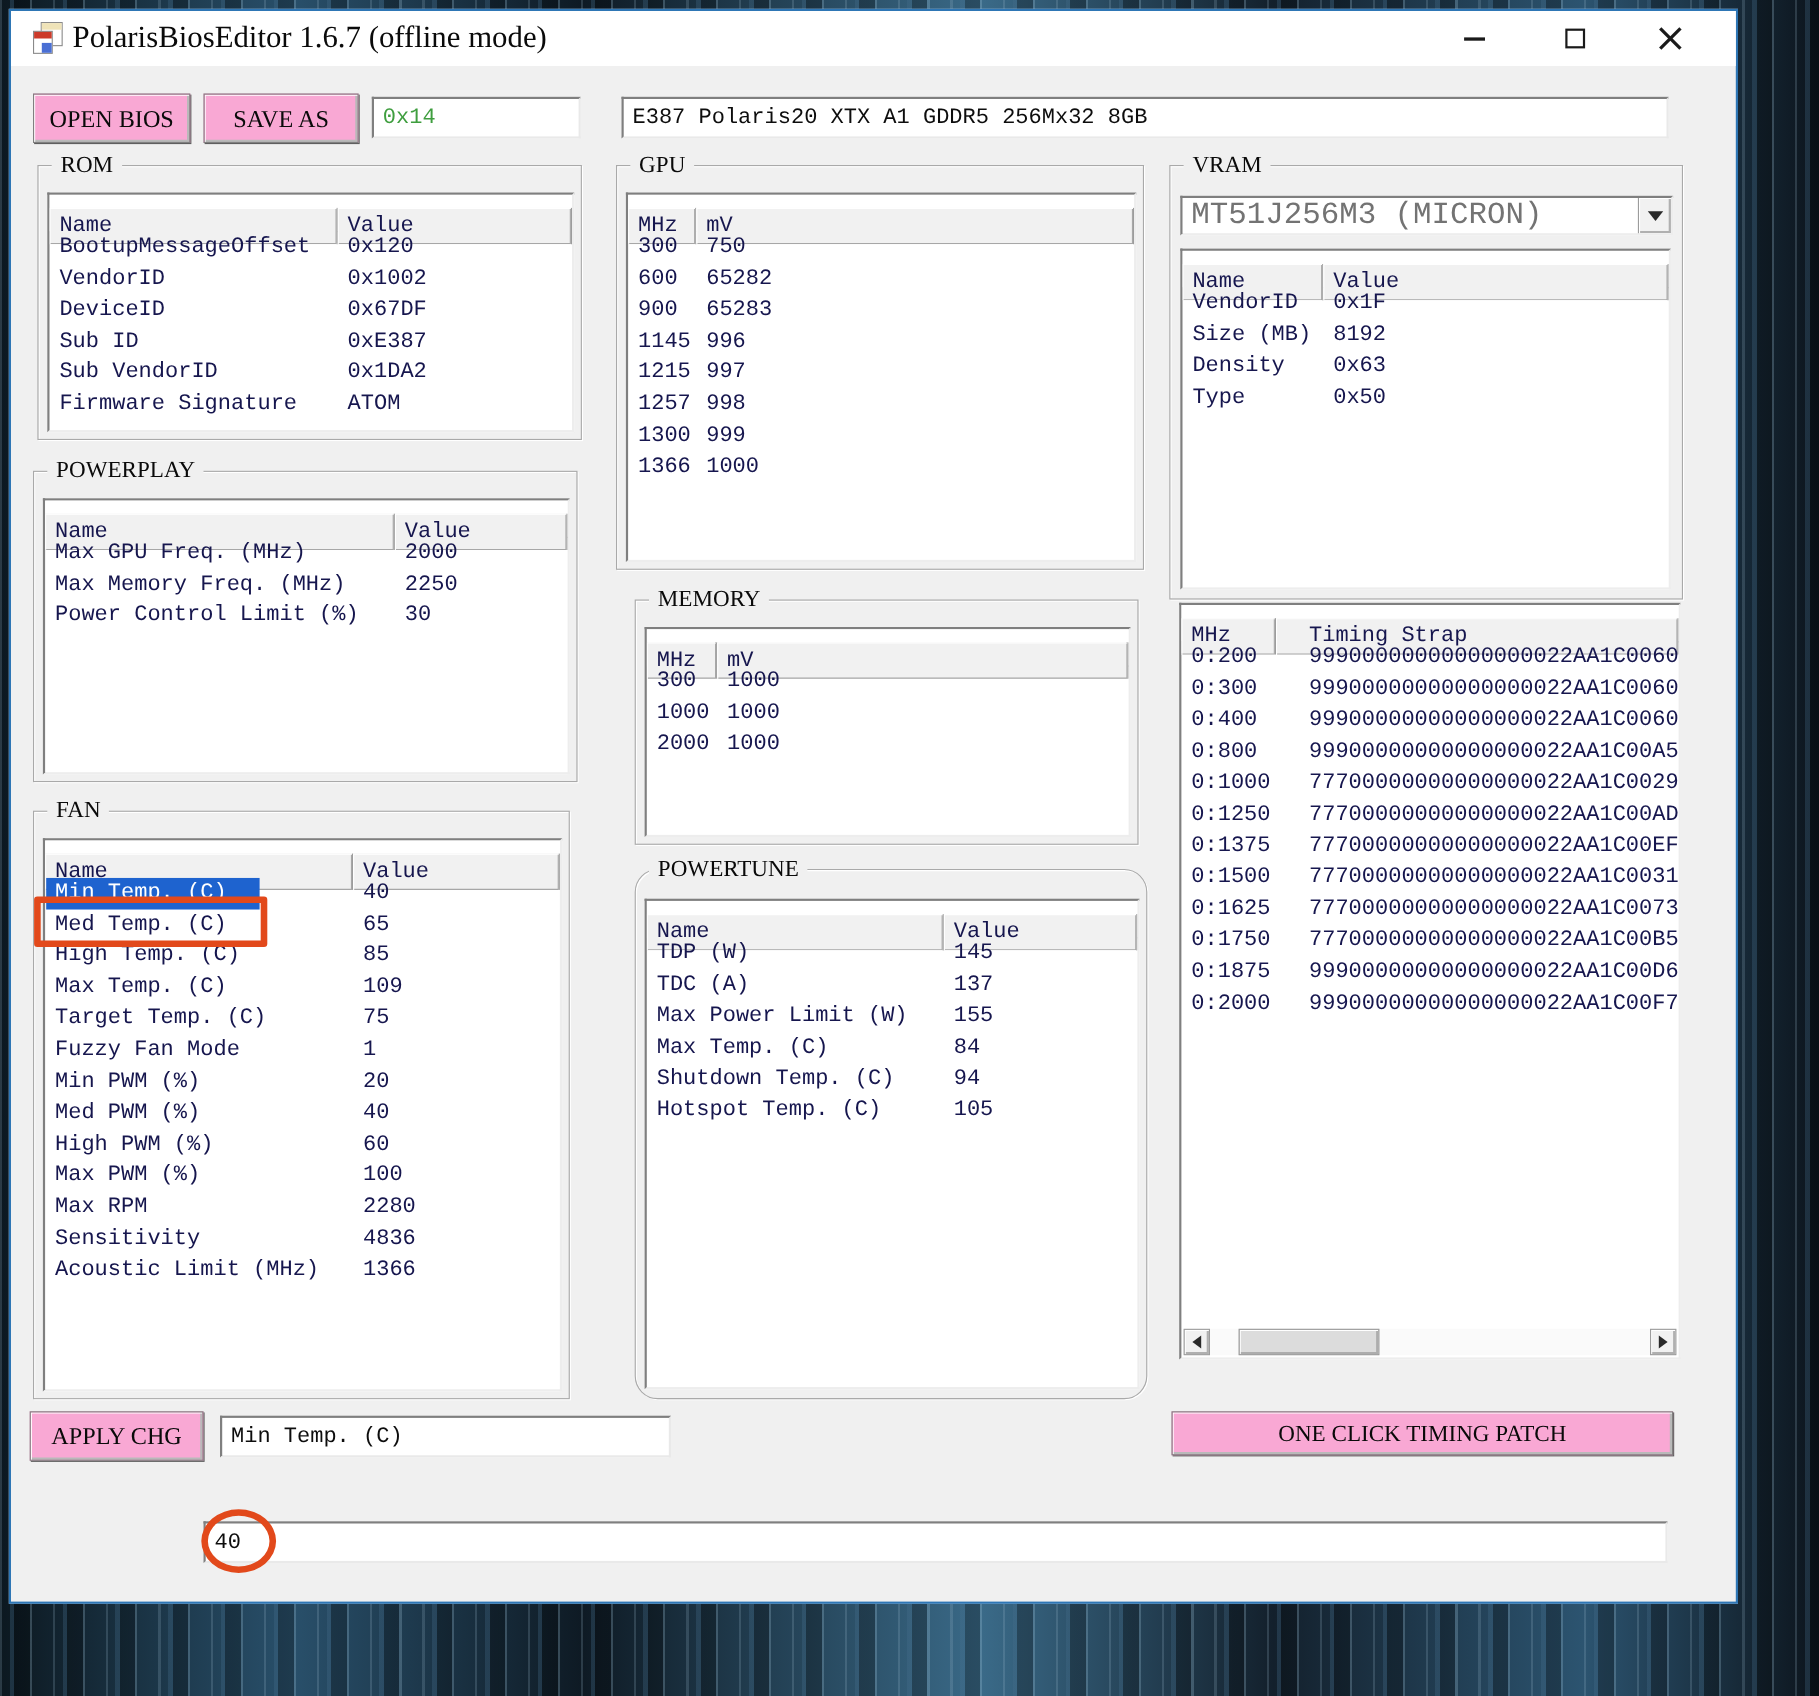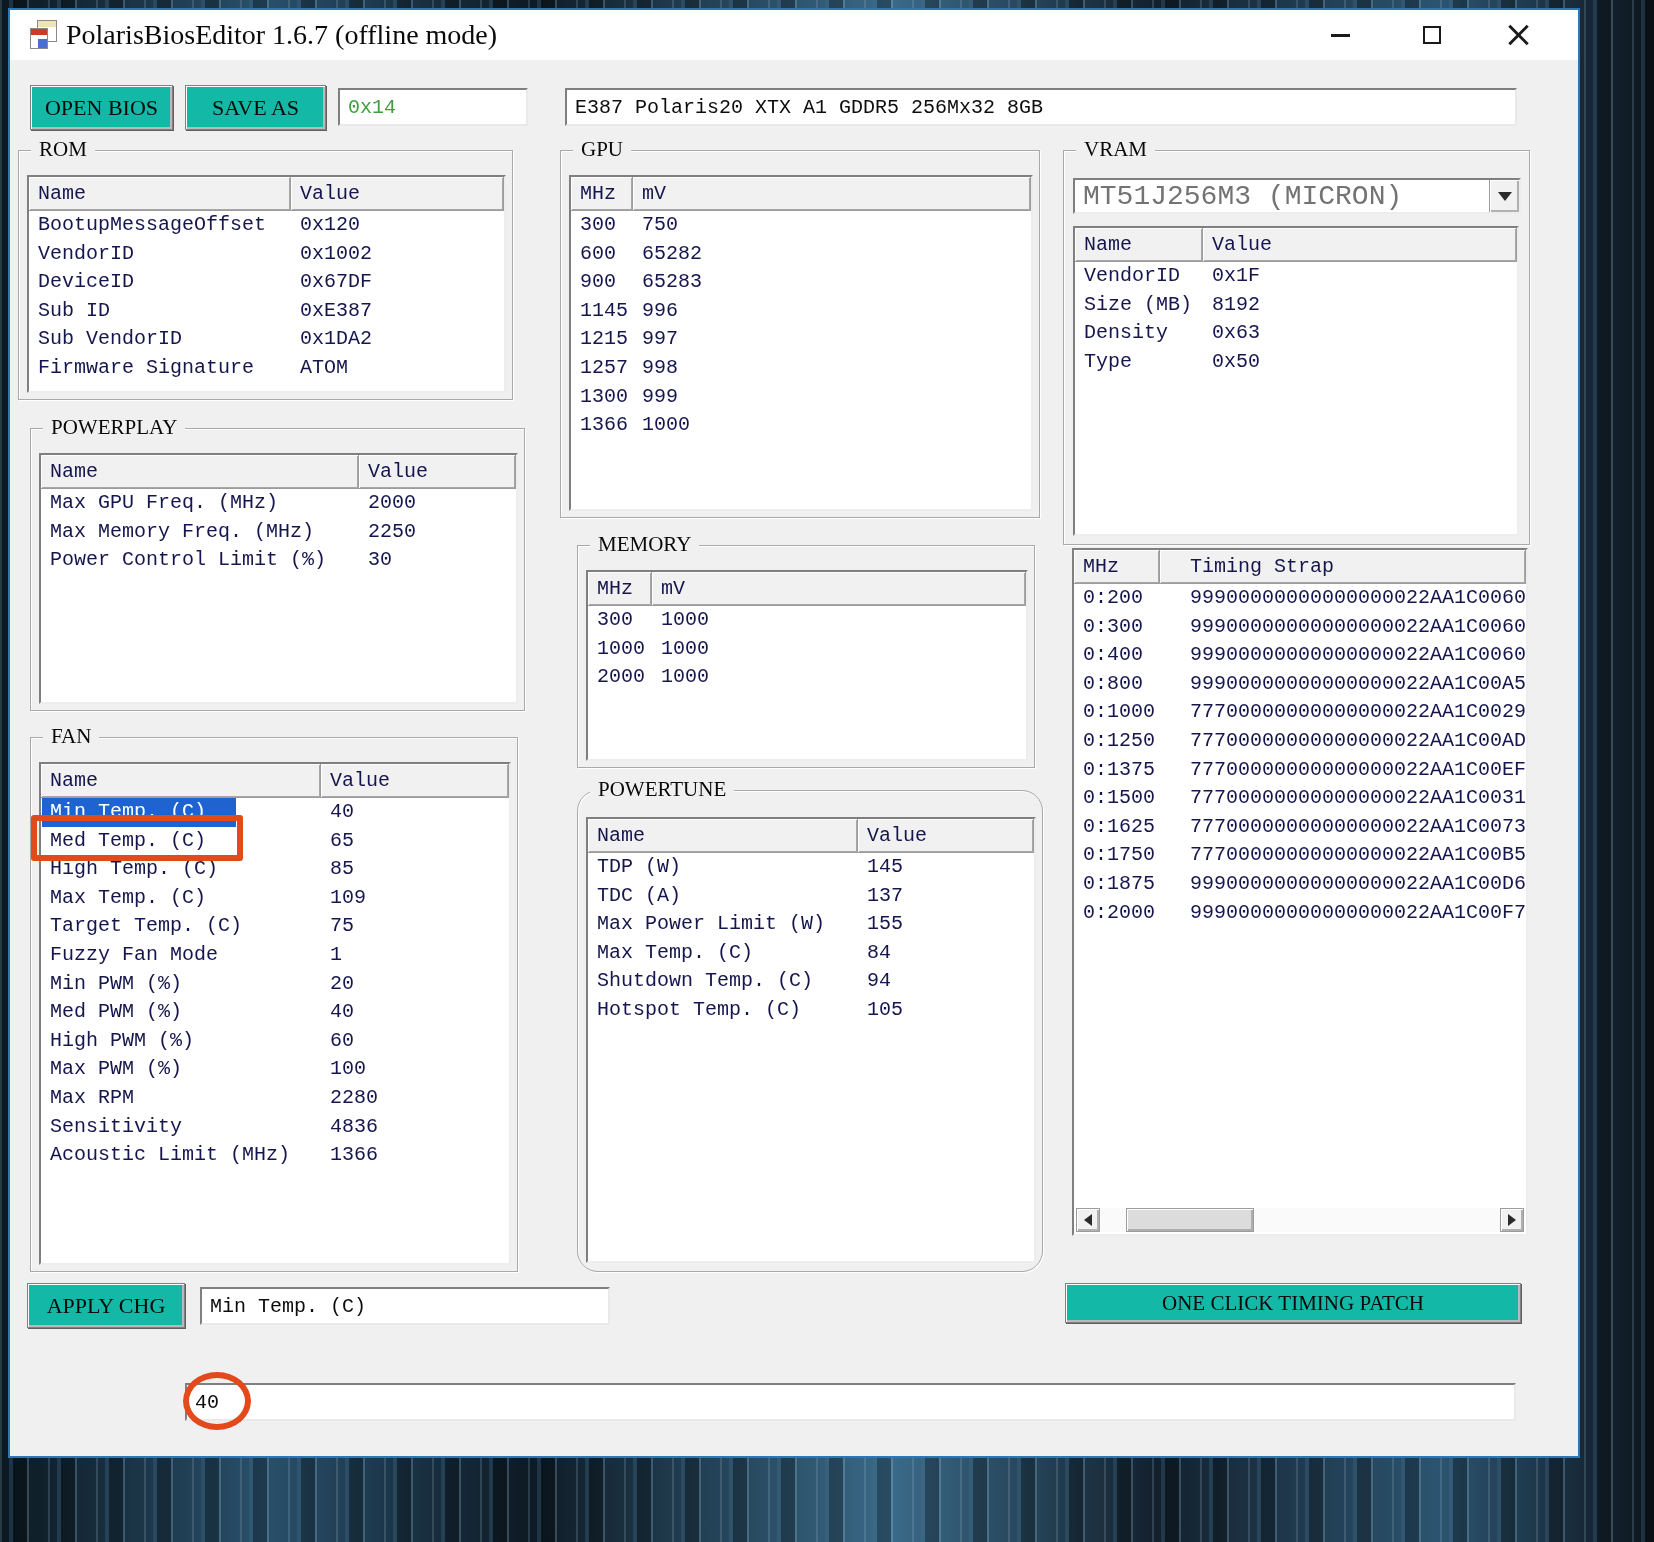--- a/index.html
+++ b/index.html
@@ -31,21 +31,21 @@
   .appicon .frontbar{position:absolute;left:1px;top:9px;width:16px;height:6px;background:#cc3a2a;}
   .appicon .bluebox{position:absolute;left:8px;top:19px;width:9px;height:9px;background:#4a6fd4;}
   .winctl{position:absolute;top:0;width:44px;height:50px;display:flex;align-items:center;justify-content:center;cursor:pointer;}
   .g-min{width:19px;height:3px;background:#1a1a1a;}
   .g-max{width:18px;height:18px;border:2px solid #1a1a1a;}
   .g-close{position:relative;width:22px;height:22px;}
   .g-close::before,.g-close::after{content:'';position:absolute;left:10px;top:-2px;width:3px;height:26px;background:#1a1a1a;}
   .g-close::before{transform:rotate(45deg);} .g-close::after{transform:rotate(-45deg);}
 
   .btn3d{
-    position:absolute;background:#14b8a6;border:1px solid #808080;
+    position:absolute;background:#f9a8d4;border:1px solid #808080;
     box-shadow:inset 1px 1px 0 #ffffff, inset -2px -2px 0 #b9b9b9, 1px 1px 0 #5f5f5f;
     font-family:"Liberation Serif",serif;font-size:22px;color:#0a0a0a;
     display:flex;align-items:center;justify-content:center;cursor:pointer;white-space:nowrap;
   }
   .field{
     position:absolute;background:#ffffff;border:2px solid;border-color:#7f7f7f #e9e9e9 #e9e9e9 #7f7f7f;
     font-family:"Liberation Mono",monospace;font-size:20px;color:#0d0d0d;
     display:flex;align-items:center;padding:0 8px;white-space:pre;
   }
   .group{
@@ -59,21 +59,21 @@
   .lv{
     position:absolute;background:#ffffff;border:2px solid;
     border-color:#7f7f7f #ededed #ededed #7f7f7f;
     font-family:"Liberation Mono",monospace;font-size:20px;color:var(--navy);
     overflow:hidden;
   }
   .lv-head{display:flex;height:34px;background:#ffffff;border-bottom:1px solid #9c9c9c;}
   .lv-hcell{
     height:33px;line-height:33px;background:#f1f1f1;padding:0 9px;
     border-right:1px solid #9c9c9c;box-shadow:inset 1px 1px 0 #ffffff, inset -1px -1px 0 #a7a7a7;
-    white-space:pre;cursor:pointer;
+    white-space:pre;cursor:pointer;margin-top:12px;
   }
   .lv-hcell:last-child{flex:1;}
   .lv-row{display:flex;height:28.6px;}
   .lv-cell{line-height:28.6px;padding:0 9px;white-space:pre;overflow:hidden;}
   .lv-cell:last-child{flex:1;}
 
   
   .lv[data-table="rom"]       .lv-hcell:first-child,.lv[data-table="rom"]       .col0{width:262px;}
   .lv[data-table="powerplay"] .lv-hcell:first-child,.lv[data-table="powerplay"] .col0{width:318px;}
   .lv[data-table="fan"]       .lv-hcell:first-child,.lv[data-table="fan"]       .col0{width:280px;}
@@ -129,21 +129,21 @@
     <div class="winctl" style="left:1486px;">
         <div class="g-close"></div>
       </div>
   </div>
 
   <div class="btn3d" style="left:20px;top:75px;width:143px;height:45px;">OPEN BIOS</div>
   <div class="btn3d" style="left:175px;top:75px;width:141px;height:45px;">SAVE AS</div>
   <div class="field green" style="left:328px;top:78px;width:190px;height:38px;">0x14</div>
   <div class="field" style="left:555px;top:78px;width:952px;height:38px;">E387 Polaris20 XTX A1 GDDR5 256Mx32 8GB</div>
 
-  <div class="group" style="left:8px;top:140px;width:495px;height:250px;">
+  <div class="group" style="left:24px;top:140px;width:495px;height:250px;">
     <div class="gtitle">ROM</div>
     <div class="lv" data-table="rom" style="left:8px;top:24px;width:479px;height:218px;">
       <div class="lv-head">
           <div class="lv-hcell">Name</div>
           <div class="lv-hcell">Value</div>
         </div>
       <div class="lv-body">
           <div class="lv-row">
             <div class="lv-cell col0">BootupMessageOffset</div>
             <div class="lv-cell col1">0x120</div>

